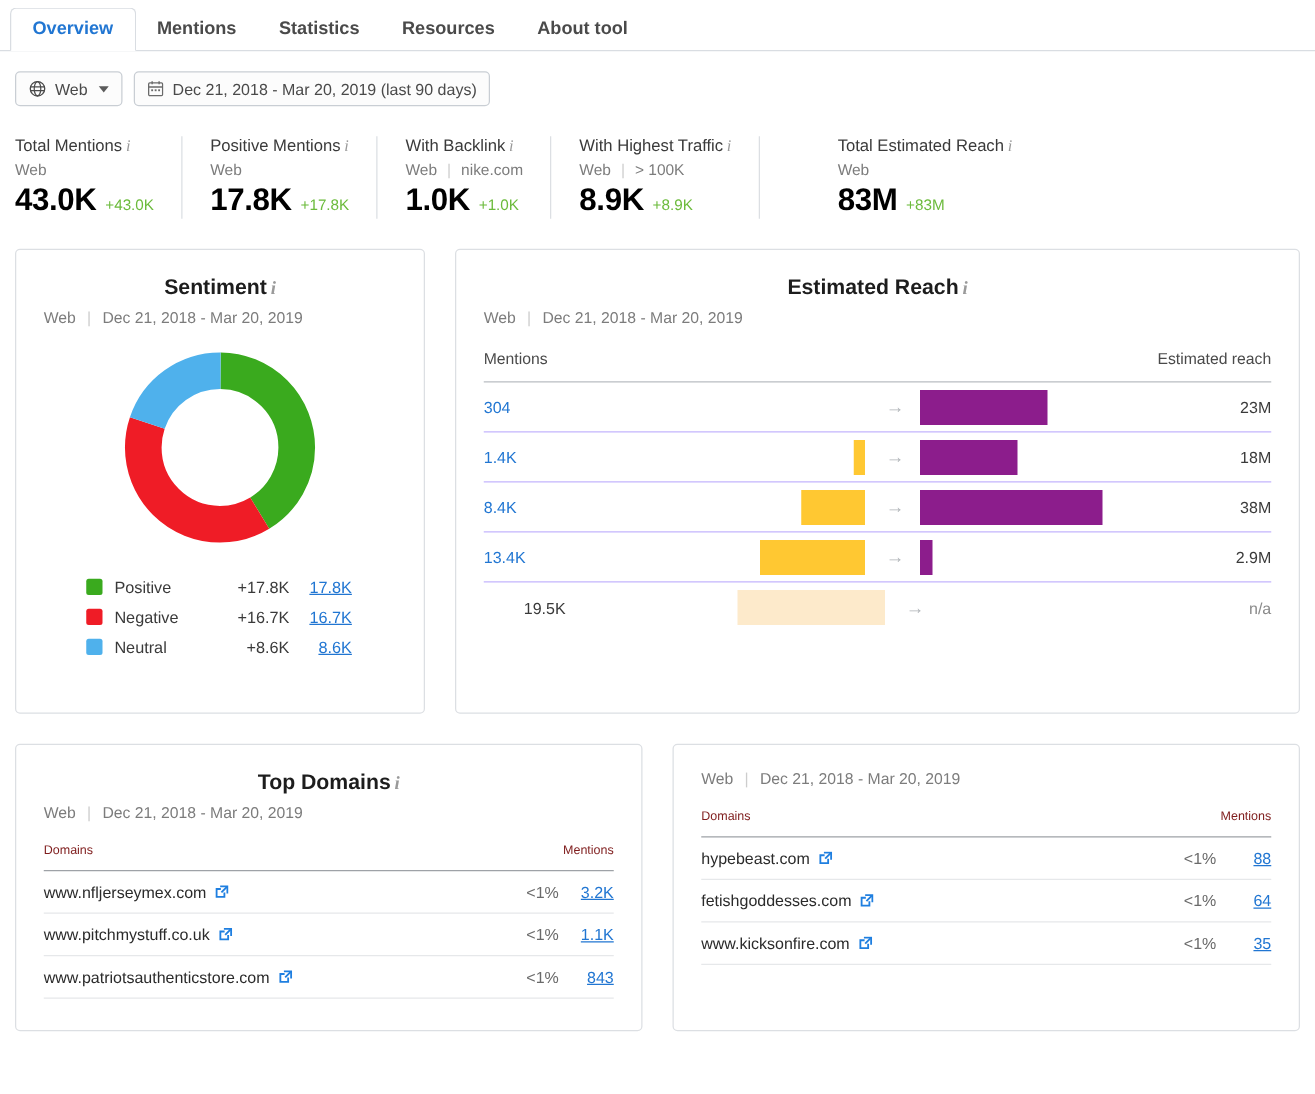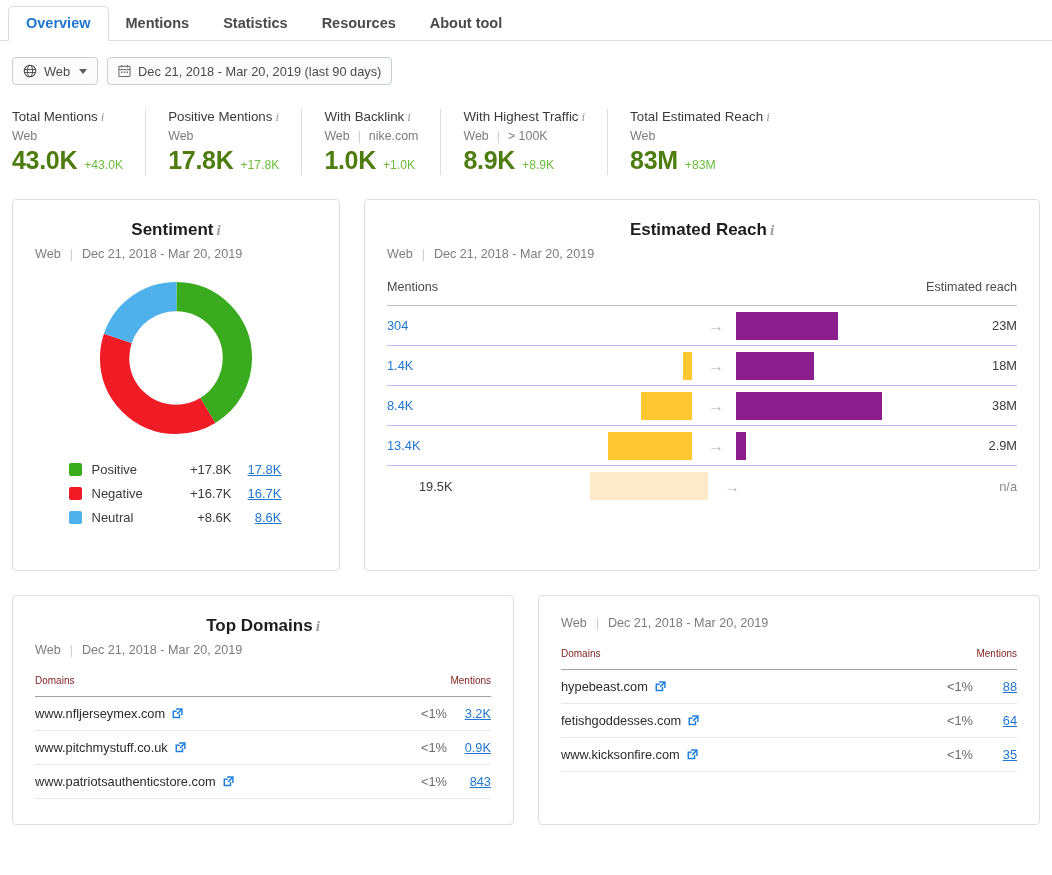--- a/index.html
+++ b/index.html
@@ -78,42 +78,42 @@
     display: flex;
     margin: 24px 0 0 12px;
     align-items: stretch;
   }
   .kpi {
     padding-right: 22px;
     margin-right: 22px;
     border-right: 1px solid #dcdfe3;
     min-height: 66px;
   }
-  .kpi:last-child { border-right: none; }
+  .kpi:last-child { border-right: none; margin-left: 40px; }
   .kpi-title {
     font-size: 13.3px;
     color: #3a3a3a;
     margin-bottom: 4px;
     white-space: nowrap;
   }
   .kpi-sub {
     font-size: 12.4px;
     color: #7c7c7c;
     margin-bottom: 3px;
     white-space: nowrap;
     display: flex;
     align-items: center;
     gap: 8px;
   }
   .vsep { color: #cdcdcd; }
   .kpi-row { display: flex; align-items: baseline; gap: 7px; }
   .kpi-val {
     font-size: 25px;
     font-weight: bold;
-    color: #4d7c0f;
+    color: #000000;
     letter-spacing: -0.3px;
   }
   .kpi-delta {
     font-size: 12.2px;
     color: #6cbb3c;
     font-weight: normal;
   }
 
   
   .info-i {
@@ -531,21 +531,21 @@
           <div class="dom-row">
             <div class="dom-name">
               <span>www.pitchmystuff.co.uk</span>
               <span class="ext-link"><svg width="11" height="11" viewBox="0 0 12 12">
                   <path d="M4.5 1.2 H10.8 V7.5" fill="none" stroke="#1f7fe0" stroke-width="1.6"></path>
                   <path d="M10.4 1.6 L5.6 6.4" stroke="#1f7fe0" stroke-width="1.6"></path>
                   <path d="M8.2 6.6 V10.3 H1.4 V3.5 H5.1" fill="none" stroke="#1f7fe0" stroke-width="1.6"></path>
                 </svg></span>
             </div>
             <div class="dom-pct">&lt;1%</div>
-            <div class="dom-cnt">0.9K</div>
+            <div class="dom-cnt">1.1K</div>
           </div>
           <div class="dom-row">
             <div class="dom-name">
               <span>www.patriotsauthenticstore.com</span>
               <span class="ext-link"><svg width="11" height="11" viewBox="0 0 12 12">
                   <path d="M4.5 1.2 H10.8 V7.5" fill="none" stroke="#1f7fe0" stroke-width="1.6"></path>
                   <path d="M10.4 1.6 L5.6 6.4" stroke="#1f7fe0" stroke-width="1.6"></path>
                   <path d="M8.2 6.6 V10.3 H1.4 V3.5 H5.1" fill="none" stroke="#1f7fe0" stroke-width="1.6"></path>
                 </svg></span>
             </div>

